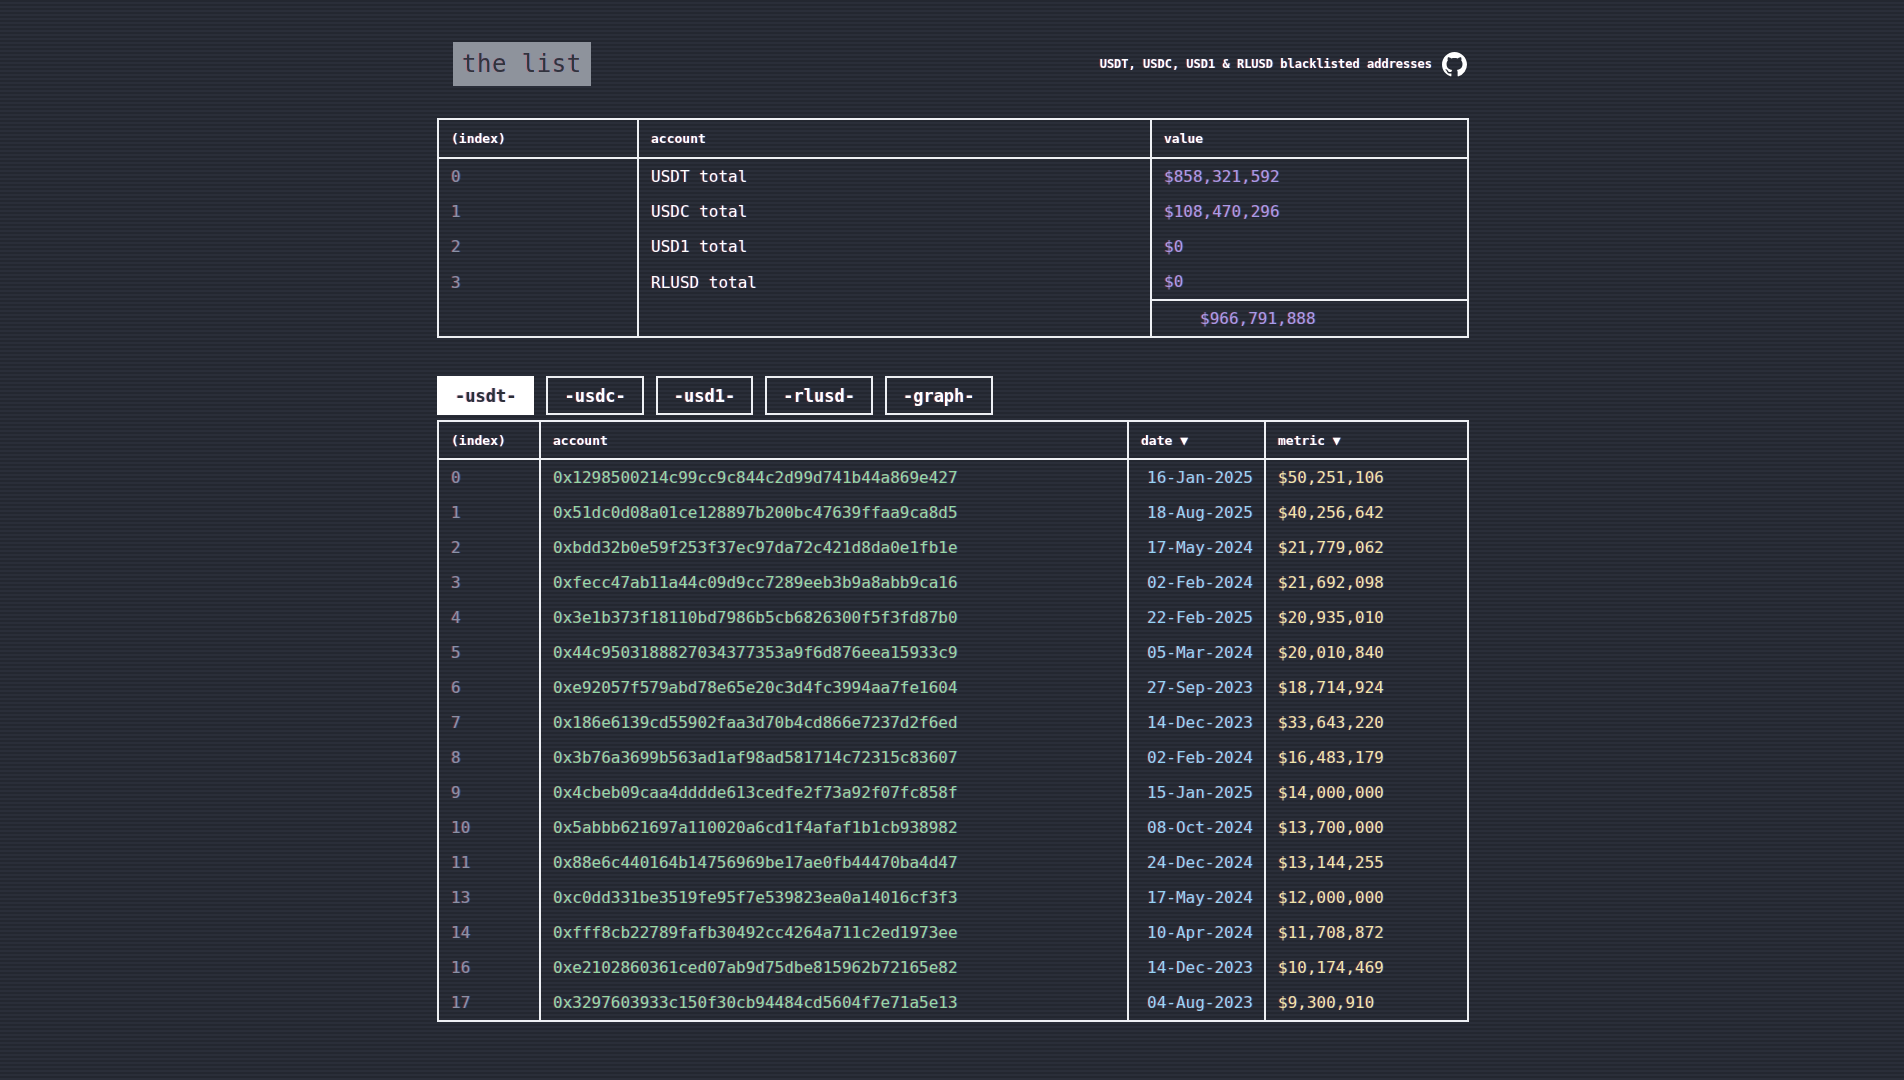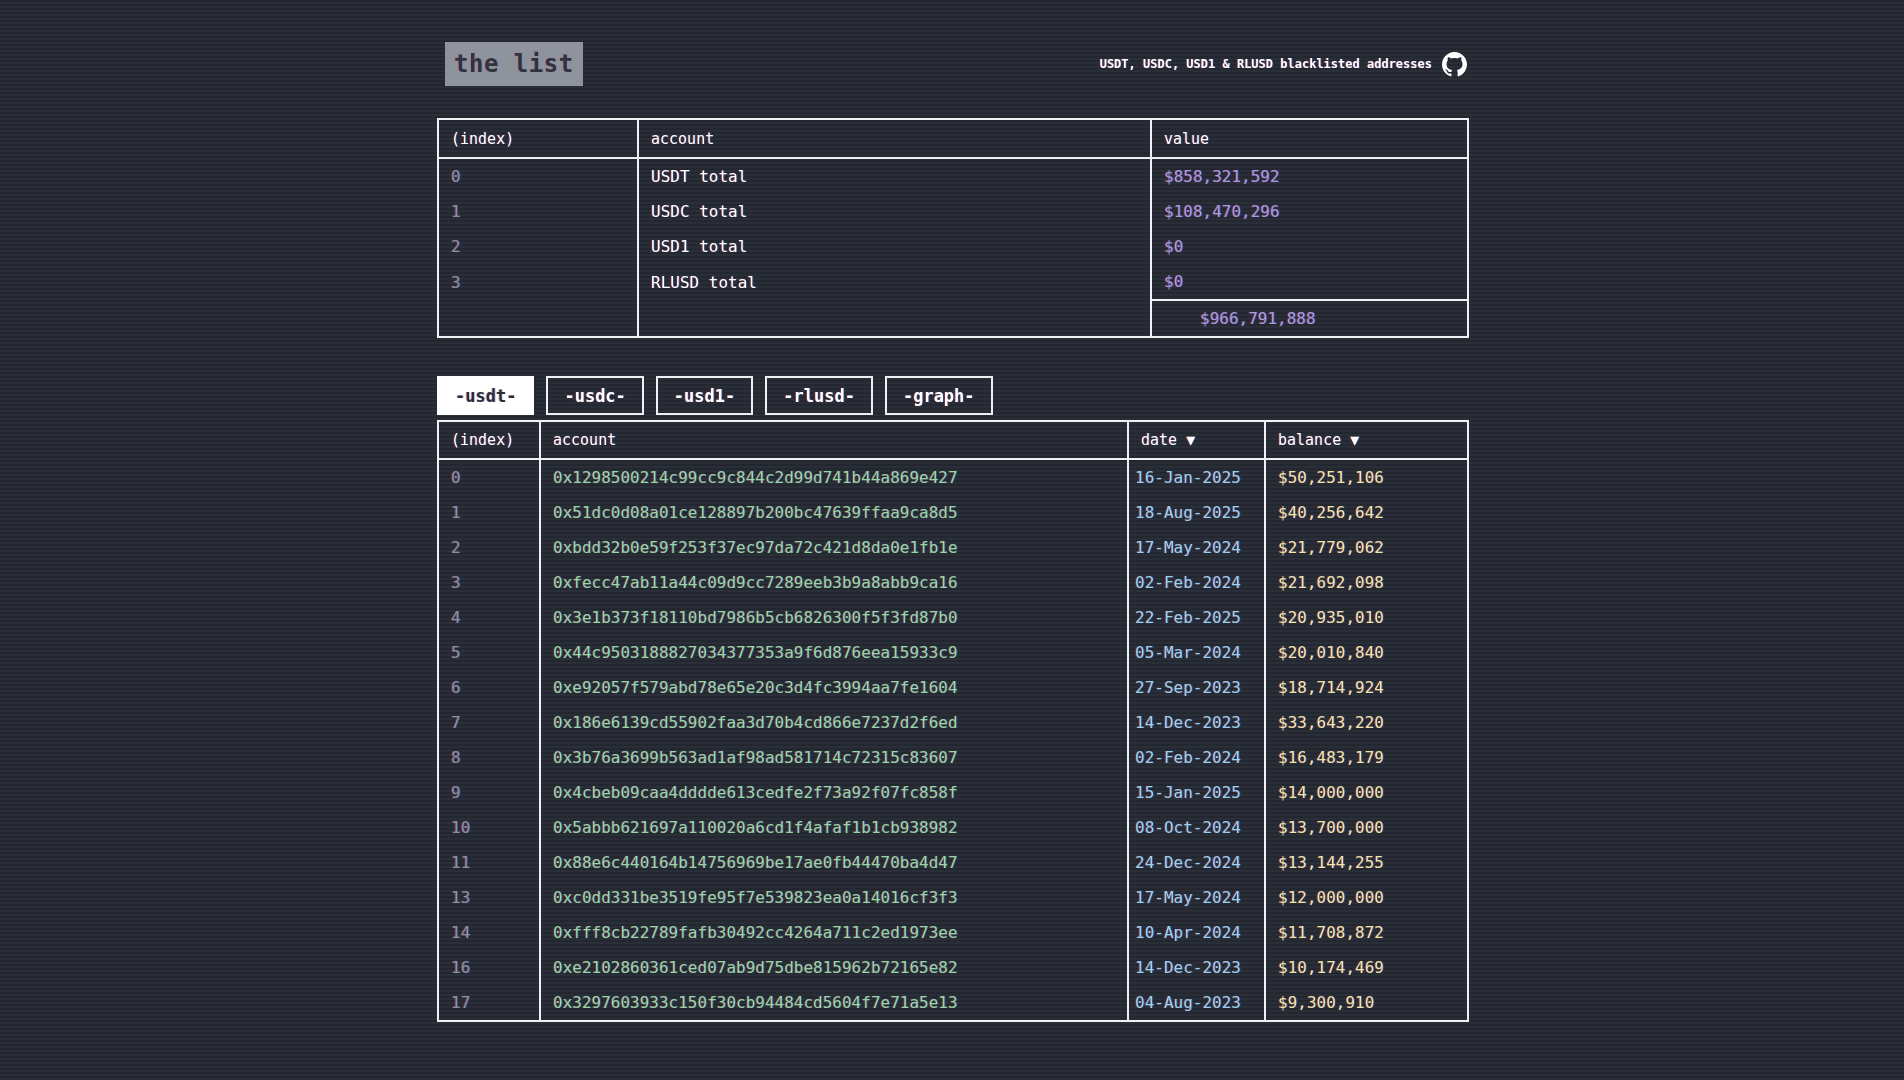--- a/index.html
+++ b/index.html
@@ -25,24 +25,24 @@
   }
   
   .topbar {
     display: flex;
     justify-content: space-between;
     align-items: center;
     margin-bottom: 36px;
     height: 36px;
   }
   .title {
-    margin: 8px;
+    margin: 16px;
     display: inline-block;
     font-size: 24px;
-    font-weight: bold;
+    font-weight: normal;
     background: #8e939c;
     color: #30333d;
     padding: 8px 9px;
     letter-spacing: 0.5px;
   }
   .subtitle-wrap {
     display: flex;
     align-items: center;
     gap: 10px;
     font-size: 12px;
@@ -57,22 +57,22 @@
     width: 1030px;
     font-size: 16px;
   }
   th, td {
     text-align: left;
     padding: 0 12px;
     white-space: nowrap;
     overflow: hidden;
   }
   th {
-    font-size: 15px;
-    font-weight: normal;
+    font-size: 13px;
+    font-weight: bold;
     color: #ffffff;
   }
   
   .summary { border: 2px solid #eef0f4; margin-bottom: 38px; }
   .summary th { border: 2px solid #eef0f4; height: 37px; }
   .summary td { border-left: 2px solid #eef0f4; border-right: 2px solid #eef0f4; height: 35px; }
   .summary .col-idx { width: 200px; }
   .summary .col-metric { width: 513px; }
   .summary .col-value { width: 317px; }
   .summary tfoot td { height: 35px; padding-left: 48px; }
@@ -99,21 +99,21 @@
     color: #2a2e39;
   }
   
   .addresses { border: 2px solid #eef0f4; }
   .addresses th { border: 2px solid #eef0f4; height: 36px; }
   .addresses td { border-left: 2px solid #eef0f4; border-right: 2px solid #eef0f4; height: 35px; }
   .addresses .col-idx { width: 102px; }
   .addresses .col-account { width: 588px; }
   .addresses .col-date { width: 137px; }
   .addresses .col-balance { width: 203px; }
-  .addresses td.date { padding: 0 6px; }
+  .addresses td.date { padding: 0 18px; }
   
   .idx { color: #8a91a5; }
   .metric { color: #ffffff; }
   .value { color: #a89ae8; }
   .account { color: #93d9a3; margin-left: 32px; }
   .date { color: #96d3f2; }
   .balance { color: #efe5a5; }
 </style>
 </head>
 <body>
@@ -191,21 +191,21 @@
         <col class="col-idx">
         <col class="col-account">
         <col class="col-date">
         <col class="col-balance">
       </colgroup>
     <thead>
       <tr>
         <th>(index)</th>
         <th>account</th>
         <th>date ▼</th>
-        <th>balance ▼</th>
+        <th>metric ▼</th>
       </tr>
     </thead>
     <tbody id="addr-body">
         <tr>
           <td class="idx">0</td>
           <td class="account">0x1298500214c99cc9c844c2d99d741b44a869e427</td>
           <td class="date">16-Jan-2025</td>
           <td class="balance">$50,251,106</td>
         </tr>
         <tr>

